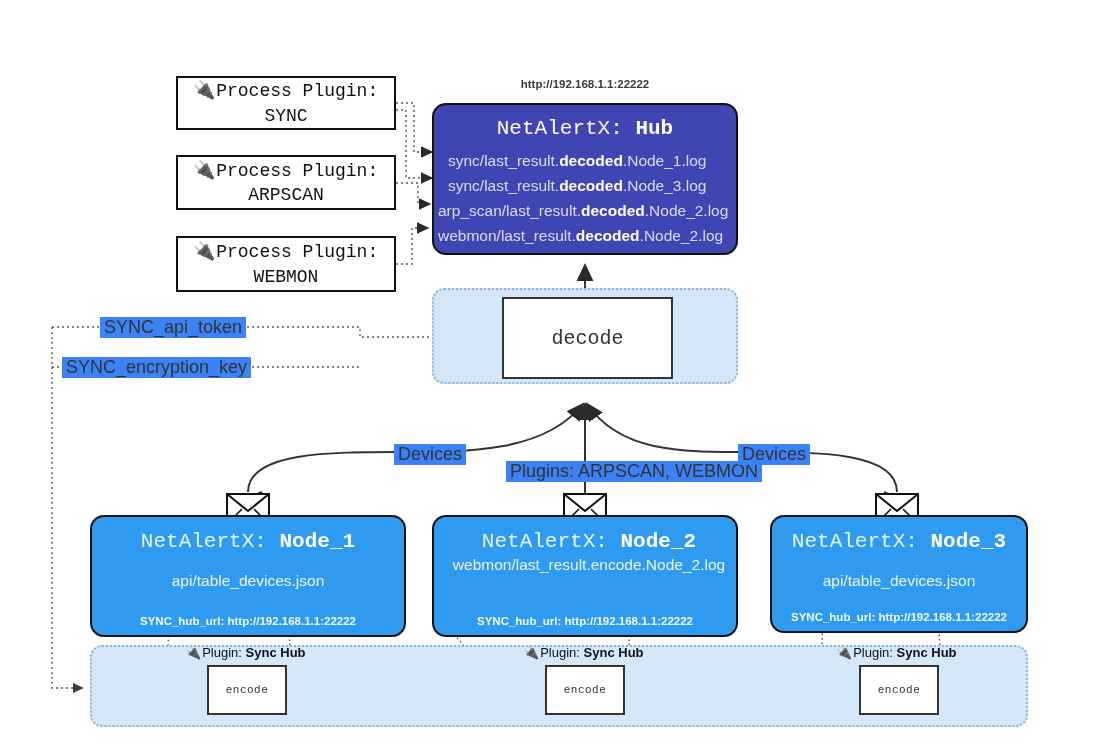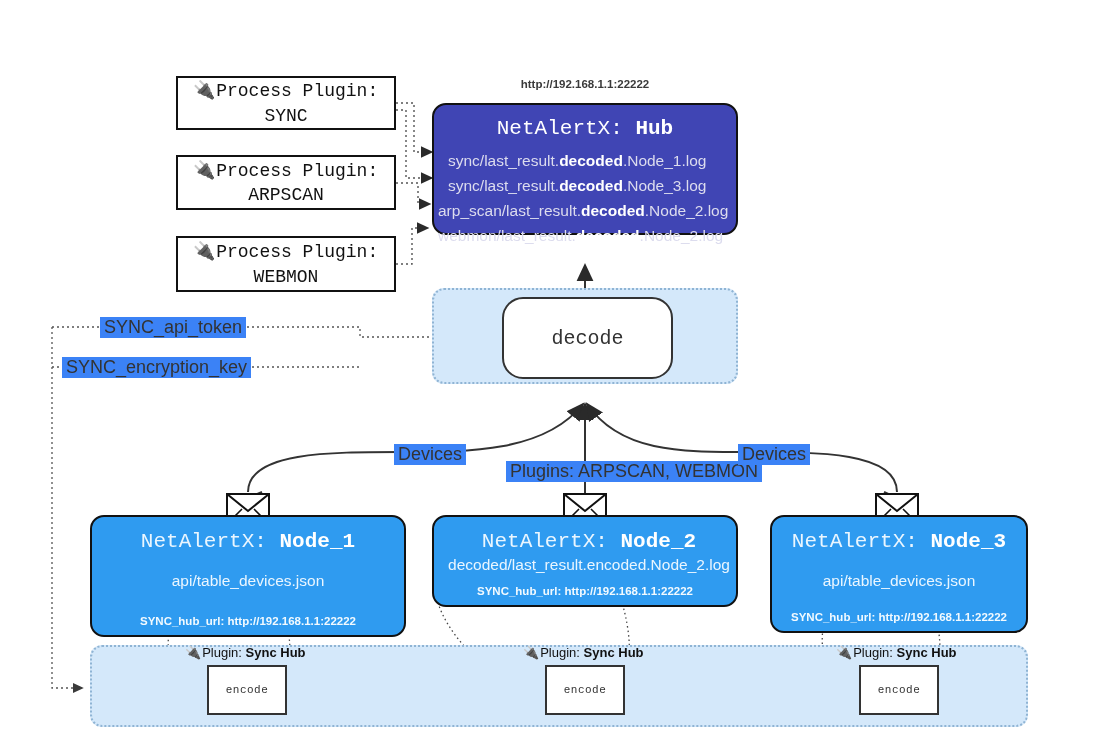--- a/index.html
+++ b/index.html
@@ -208,21 +208,21 @@
     <span class="l2">ARPSCAN</span>
   </div>
 
   <div class="node procbox" style="left:176px;top:236px;width:220px;height:56px;">
     <span class="l1"><span class="plug">🔌</span><span>Process Plugin:</span></span>
     <span class="l2">WEBMON</span>
   </div>
 
   <div id="huburl" style="left:425px;top:78px;">http://192.168.1.1:22222</div>
 
-  <div class="node" id="hub" style="left:432px;top:103px;width:306px;height:132px;">
+  <div class="node" id="hub" style="left:432px;top:103px;width:306px;height:152px;">
     <div class="hubtitle">
       <span>NetAlertX:</span>
       <b>Hub</b>
     </div>
     <div class="loglist">
       <div class="logline">
         <span>sync/last_result.</span><b>decoded</b><span>.Node_1.log</span>
       </div>
       <div class="logline">
         <span>sync/last_result.</span><b>decoded</b><span>.Node_3.log</span>
@@ -230,46 +230,46 @@
       <div class="logline" style="padding-left:4px;">
         <span>arp_scan/last_result.</span><b>decoded</b><span>.Node_2.log</span>
       </div>
       <div class="logline" style="padding-left:4px;">
         <span>webmon/last_result.</span><b>decoded</b><span>.Node_2.log</span>
       </div>
     </div>
   </div>
 
   <div class="node bluecontainer" style="left:432px;top:288px;width:306px;height:96px;"></div>
-  <div class="whitebox" id="decodebox" style="left:502px;top:297px;width:167px;height:78px;border-radius:21px;">
+  <div class="whitebox" id="decodebox" style="left:502px;top:297px;width:167px;height:78px;">
     <span>decode</span>
   </div>
 
   <div class="edgelabel" style="left:100px;top:317px;"><span>SYNC_api_token</span></div>
   <div class="edgelabel" style="left:62px;top:357px;"><span>SYNC_encryption_key</span></div>
 
   <div class="edgelabel" style="left:394px;top:444px;"><span>Devices</span></div>
   <div class="edgelabel" style="left:506px;top:461px;"><span>Plugins: ARPSCAN, WEBMON</span></div>
   <div class="edgelabel" style="left:738px;top:444px;"><span>Devices</span></div>
 
   <div class="node nodebox" style="left:90px;top:515px;width:316px;height:122px;">
     <div class="ntitle">
       <span>NetAlertX:</span>
       <b>Node_1</b>
     </div>
     <div class="nline" style="margin-top:16px;">api/table_devices.json</div>
     <div class="nfoot">SYNC_hub_url: http://192.168.1.1:22222</div>
   </div>
 
-  <div class="node nodebox" style="left:432px;top:515px;width:306px;height:92px;padding-left:8px;">
+  <div class="node nodebox" style="left:432px;top:515px;width:306px;height:122px;padding-left:8px;">
     <div class="ntitle">
       <span>NetAlertX:</span>
       <b>Node_2</b>
     </div>
-    <div class="nline">decoded/last_result.encoded.Node_2.log</div>
+    <div class="nline">webmon/last_result.encode.Node_2.log</div>
     <div class="nfoot">SYNC_hub_url: http://192.168.1.1:22222</div>
   </div>
 
   <div class="node nodebox" style="left:770px;top:515px;width:258px;height:118px;">
     <div class="ntitle">
       <span>NetAlertX:</span>
       <b>Node_3</b>
     </div>
     <div class="nline" style="margin-top:16px;">api/table_devices.json</div>
     <div class="nfoot">SYNC_hub_url: http://192.168.1.1:22222</div>

